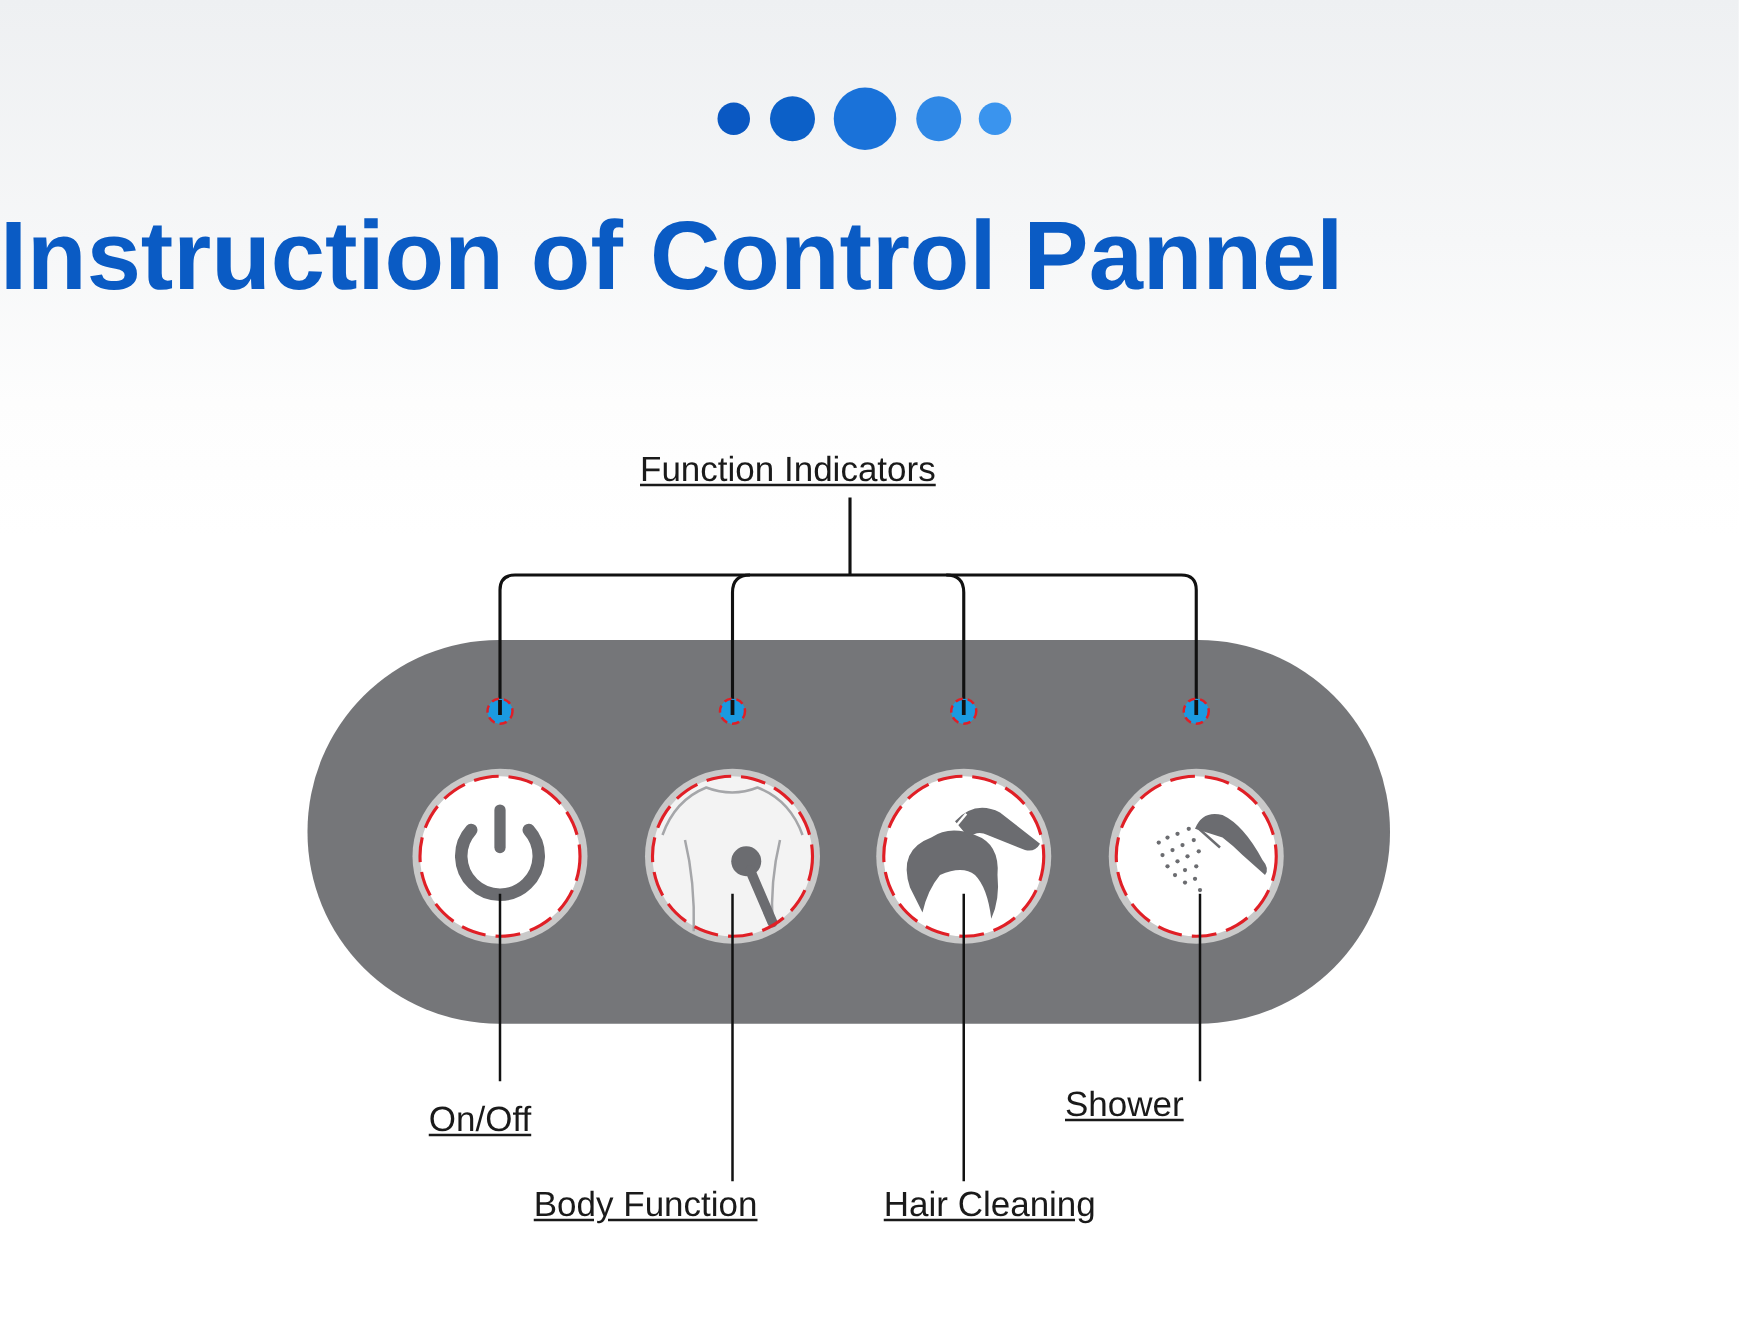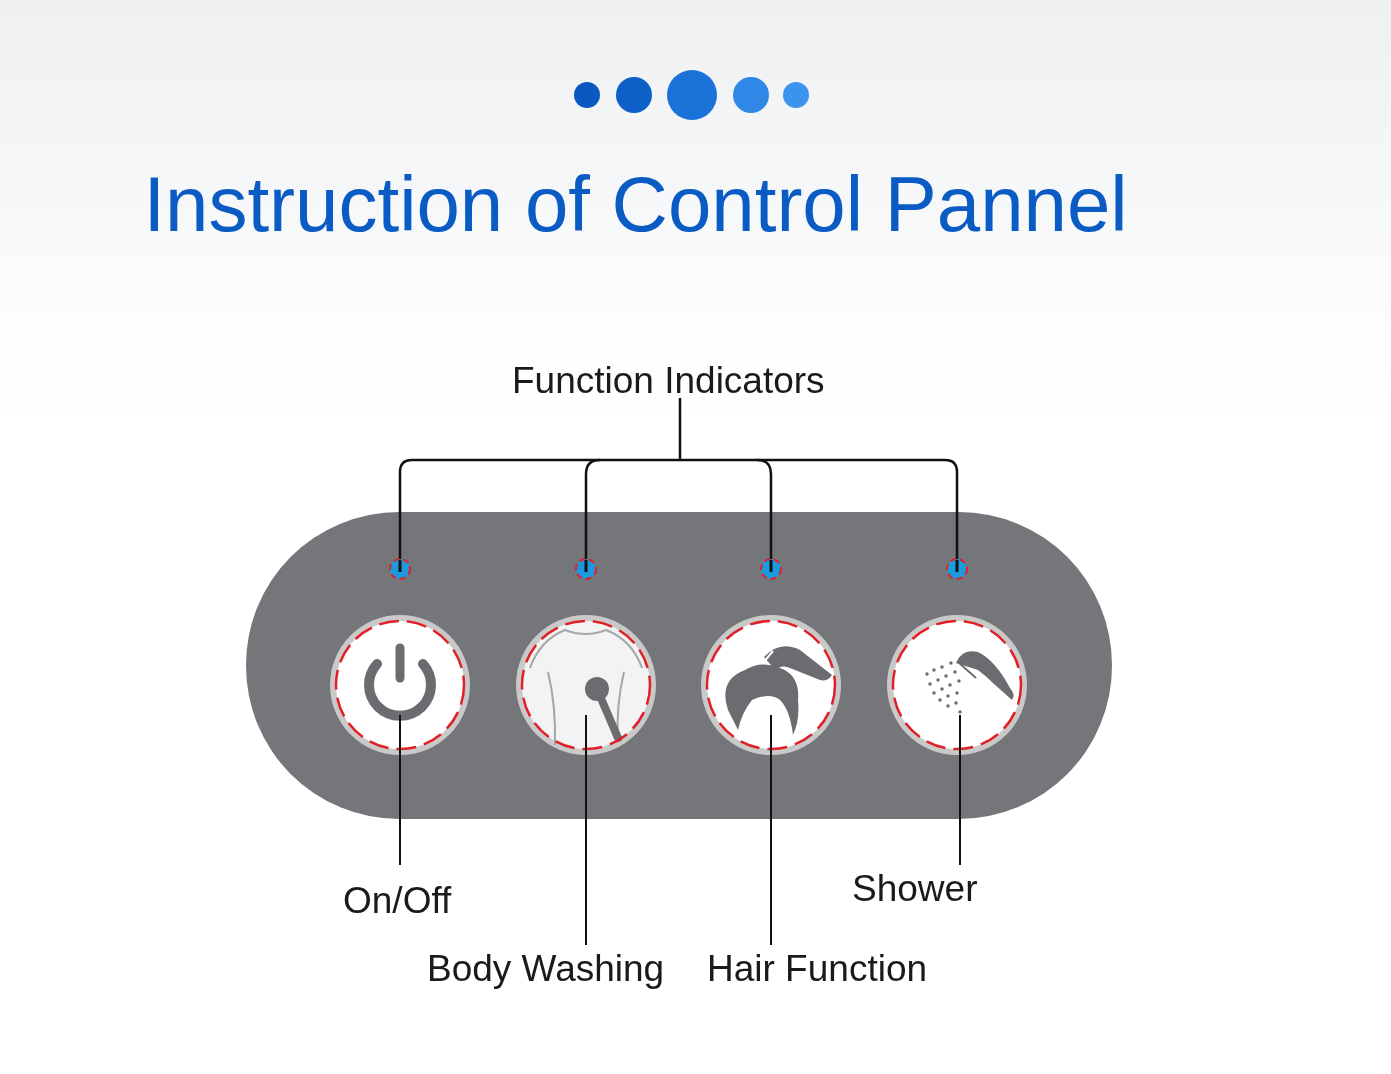--- a/index.html
+++ b/index.html
@@ -1,22 +1,22 @@
 <!DOCTYPE html>
 <html><head>
 <meta charset="utf-8">
 <style>
   html,body{margin:0;padding:0;}
   body{width:1391px;height:1074px;position:relative;overflow:hidden;
        background:linear-gradient(180deg,#eef0f2 0%,#f6f7f8 18%,#fdfdfd 30%,#ffffff 40%,#ffffff 100%);
        font-family:"Liberation Sans",sans-serif;}
   .dot{position:absolute;border-radius:50%;}
-  .title{position:absolute;left:0;width:1271px;top:165px;text-align:center;
-         font-weight:normal;font-size:78px;letter-spacing:0px;line-height:1;}
-  .label{position:absolute;font-size:37px;color:#1a1a1a;line-height:1;white-space:nowrap;}
+  .title{position:absolute;left:0;width:1271px;top:165px;
+         font-weight:bold;font-size:78px;letter-spacing:0px;line-height:1;}
+  .label{position:absolute;font-size:28px;color:#1a1a1a;line-height:1;white-space:nowrap;text-decoration:underline;}
   svg{position:absolute;left:0;top:0;}
 </style>
 </head>
 <body>
 
 <div>
   <div class="dot" style="left:574px;top:82px;width:26px;height:26px;background:#0a58c2;"></div>
   <div class="dot" style="left:616px;top:77px;width:36px;height:36px;background:#0c60c8;"></div>
   <div class="dot" style="left:667px;top:70px;width:50px;height:50px;background:#1a72d9;"></div>
   <div class="dot" style="left:733px;top:77px;width:36px;height:36px;background:#2f88e6;"></div>
@@ -128,15 +128,15 @@
   <g stroke="#111" stroke-width="2">
     <line x1="400" y1="715" x2="400" y2="865"></line>
     <line x1="586" y1="715" x2="586" y2="945"></line>
     <line x1="771" y1="715" x2="771" y2="945"></line>
     <line x1="960" y1="715" x2="960" y2="865"></line>
   </g>
 </svg>
 
 <div class="label" style="left:512px;top:362px;">Function Indicators</div>
 <div class="label" style="left:343px;top:882px;">On/Off</div>
-<div class="label" style="left:427px;top:950px;">Body Washing</div>
-<div class="label" style="left:707px;top:950px;">Hair Function</div>
+<div class="label" style="left:427px;top:950px;">Body Function</div>
+<div class="label" style="left:707px;top:950px;">Hair Cleaning</div>
 <div class="label" style="left:852px;top:870px;">Shower</div>
 
 </body></html>

